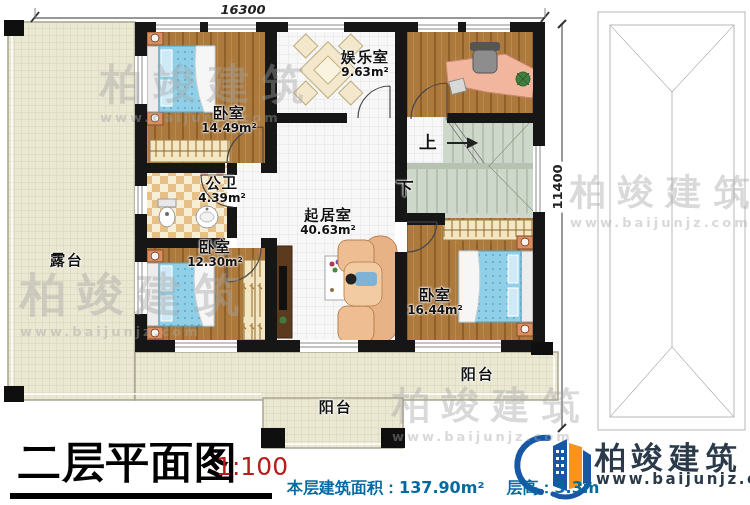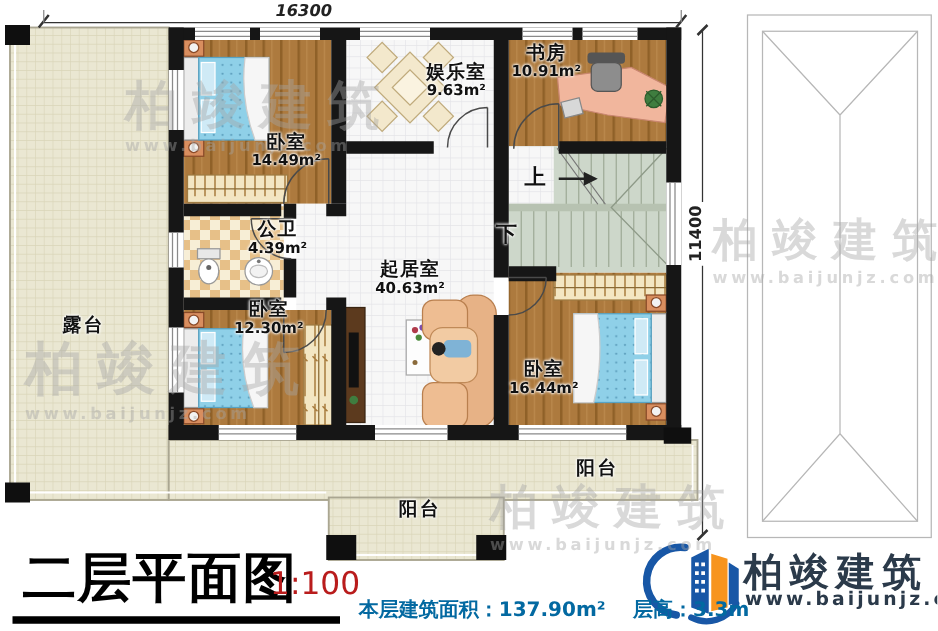--- a/index.html
+++ b/index.html
@@ -306,24 +306,20 @@
     <div class="rarea">4.39m²</div>
   </div>
   <div class="lbl" style="left:215px;top:240px;">
     <div class="rname">卧室</div>
     <div class="rarea">12.30m²</div>
   </div>
   <div class="lbl" style="left:365px;top:50px;">
     <div class="rname">娱乐室</div>
     <div class="rarea">9.63m²</div>
   </div>
-  <div class="lbl" style="left:437px;top:35px;">
-    <div class="rname">书房</div>
-    <div class="rarea">10.91m²</div>
-  </div>
   <div class="lbl" style="left:328px;top:208px;">
     <div class="rname">起居室</div>
     <div class="rarea">40.63m²</div>
   </div>
   <div class="lbl" style="left:435px;top:288px;">
     <div class="rname">卧室</div>
     <div class="rarea">16.44m²</div>
   </div>
   <div class="lbl zone" style="left:67px;top:253px;">露台</div>
   <div class="lbl zone" style="left:336px;top:400px;">阳台</div>

